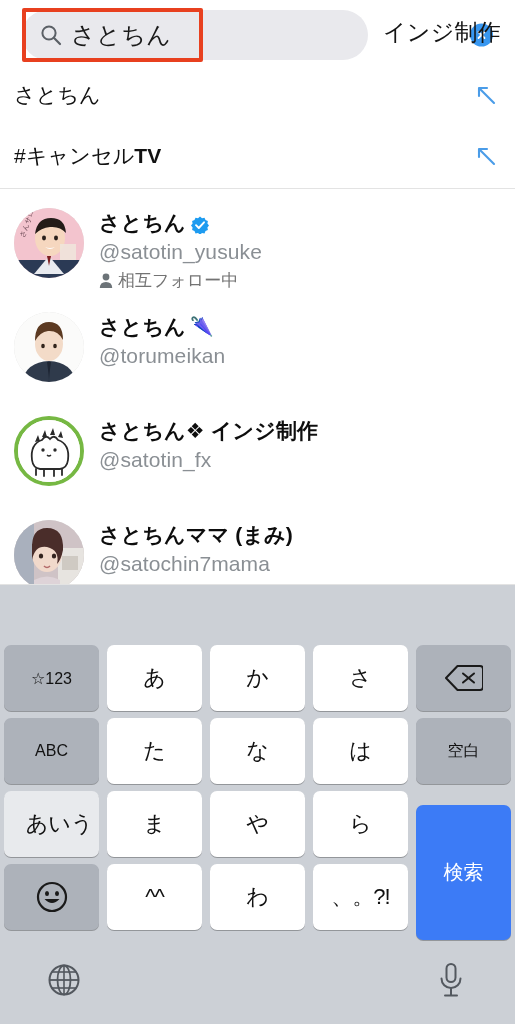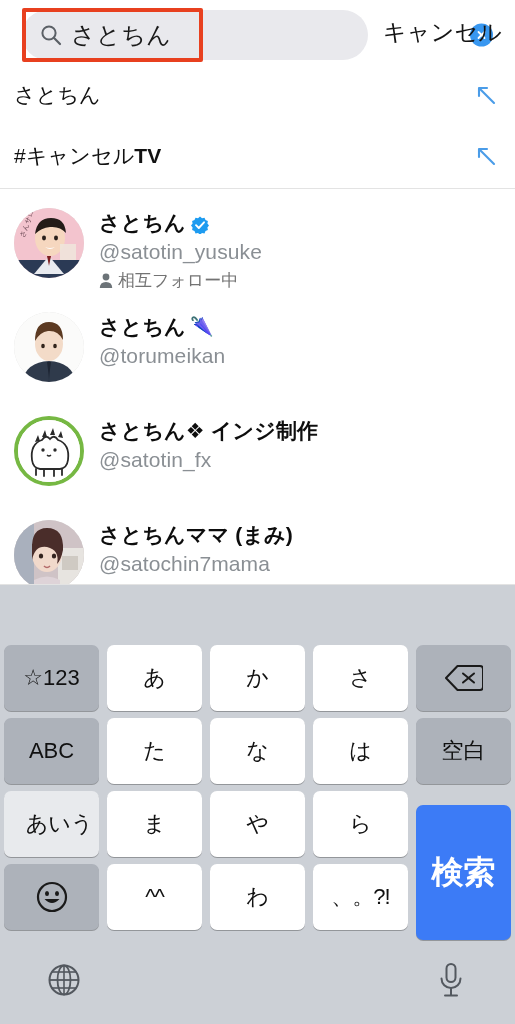--- a/index.html
+++ b/index.html
@@ -125,22 +125,22 @@
     position: absolute;
     background: #ffffff;
     border-radius: 7px;
     box-shadow: 0 1px 0 rgba(0,0,0,0.28);
     display: flex; align-items: center; justify-content: center;
     font-size: 30px; color: #111; cursor: pointer;
     user-select: none;
   }
   .key.fn { background: #adb2ba; }
   .key.lightfn { background: #e8eaed; font-size: 22px; }
-  .key.fn.small { font-size: 22px; }
-  .key.go { background: #3c7bf6; color: #fff; font-size: 32px; font-weight: bold; }
+  .key.fn.small { font-size: 16px; }
+  .key.go { background: #3c7bf6; color: #fff; font-size: 20px; }
   .key.kana { font-size: 22px; }
   .key.punct { font-size: 22px; letter-spacing: -1px; }
   .key svg { display:block; }
 
   .bottom-bar {
     position: absolute; left: 0; bottom: 0; width: 515px; height: 82px;
   }
   .globe-btn {
     position: absolute; left: 42px; top: 18px; width: 44px; height: 44px;
     cursor: pointer; display:flex; align-items:center; justify-content:center;
@@ -167,21 +167,21 @@
       <span class="search-text">さとちん</span>
     </div>
 
     <div class="clear-btn">
       <svg width="13" height="13" viewBox="0 0 13 13">
         <line x1="3.5" y1="3.5" x2="9.5" y2="9.5" stroke="#fff" stroke-width="1.8" stroke-linecap="round"></line>
         <line x1="9.5" y1="3.5" x2="3.5" y2="9.5" stroke="#fff" stroke-width="1.8" stroke-linecap="round"></line>
       </svg>
     </div>
 
-    <div class="cancel-btn">キャンセル</div>
+    <div class="cancel-btn">インジ制作</div>
 
     <div class="red-highlight"></div>
   </div>
 
   <div class="suggest-row" id="suggest-0">
     <span class="suggest-label">さとちん</span>
     <span class="arrow-icon">
       <svg width="22" height="22" viewBox="0 0 22 22">
         <line x1="19" y1="19" x2="4.5" y2="4.5" stroke="#4a9ce8" stroke-width="2.1" stroke-linecap="round"></line>
         <polyline points="4,12 4,4 12,4" fill="none" stroke="#4a9ce8" stroke-width="2.1" stroke-linecap="round" stroke-linejoin="round"></polyline>

